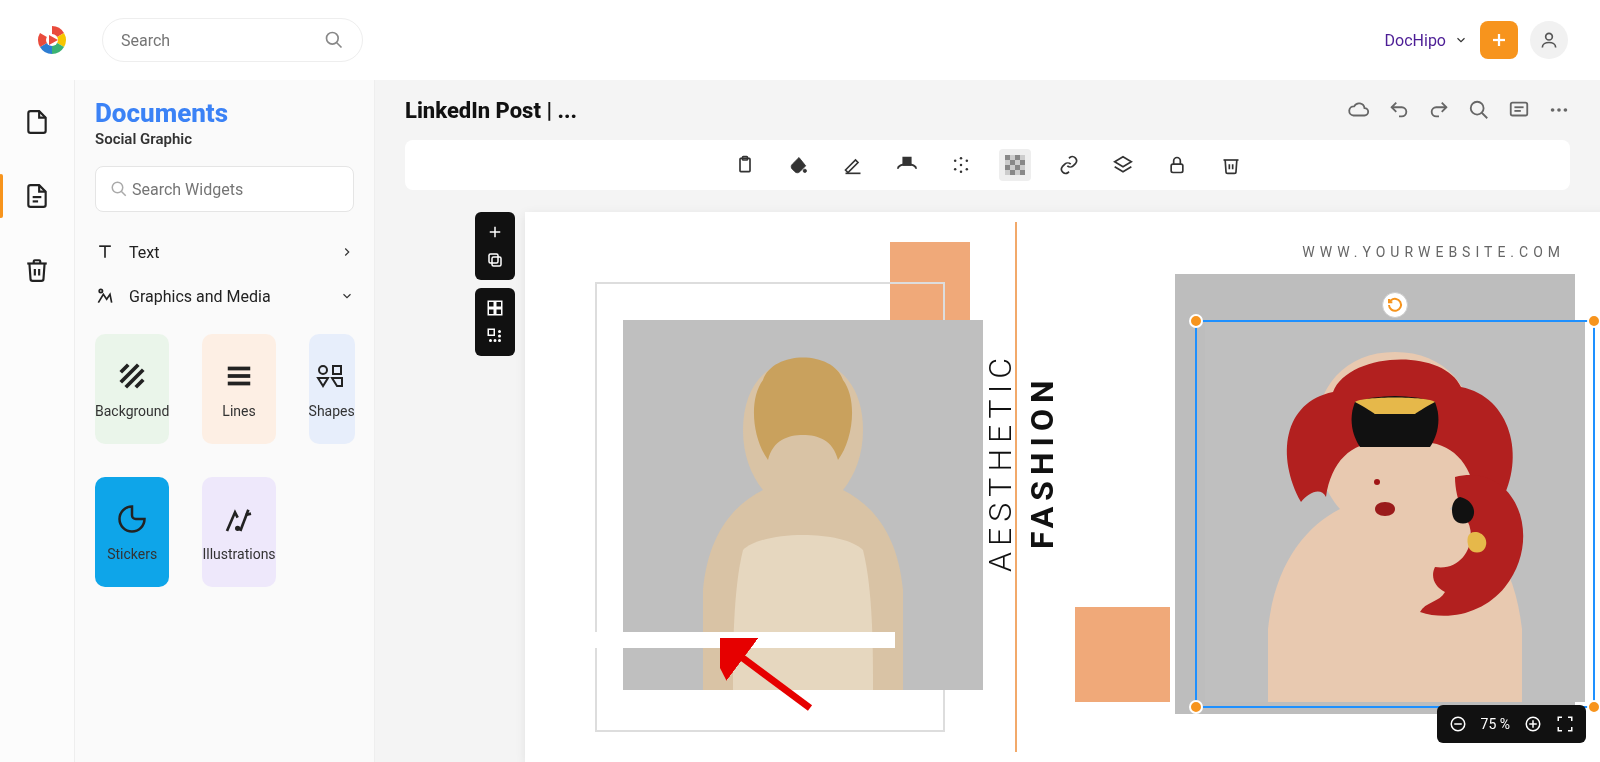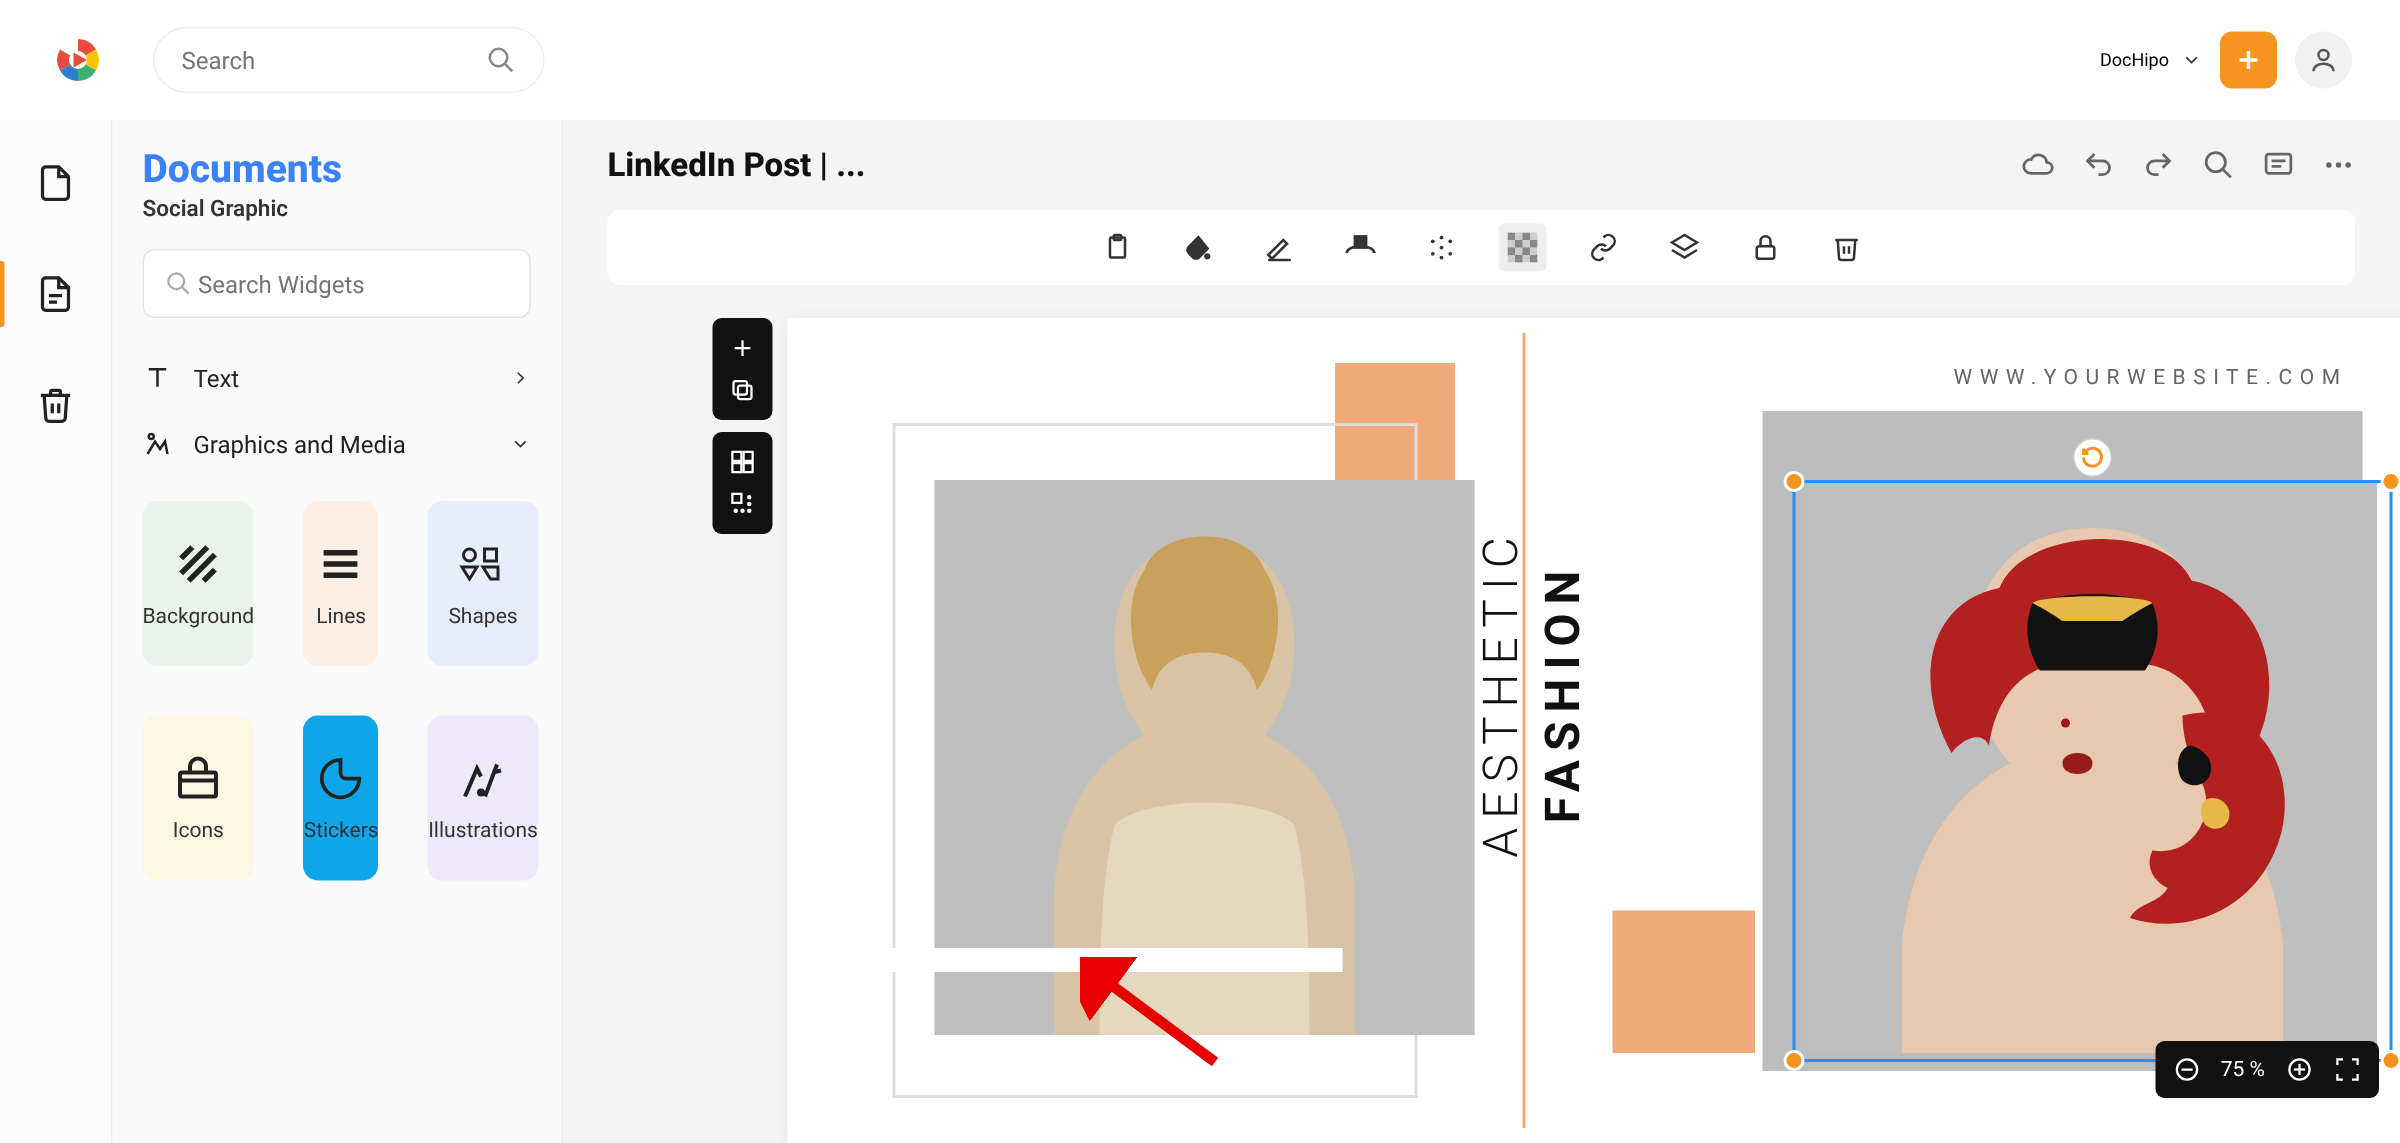--- a/index.html
+++ b/index.html
@@ -4,21 +4,21 @@
 <style>
   *{box-sizing:border-box;margin:0;padding:0;font-family:-apple-system,BlinkMacSystemFont,"Segoe UI",Roboto,Arial,sans-serif;}
   body{background:#fff;width:1600px;height:762px;overflow:hidden;position:relative;}
   
   
   .topbar{height:80px;display:flex;align-items:center;padding:0 32px;}
   .logo{width:40px;height:40px;position:relative;margin-right:30px;}
   .search-wrap{flex:0 0 260px;height:44px;border:1px solid #eee;border-radius:22px;display:flex;align-items:center;padding:0 18px;color:#888;}
   .search-wrap input{border:none;outline:none;flex:1;font-size:16px;background:transparent;}
   .top-right{margin-left:auto;display:flex;align-items:center;gap:12px;}
-  .workspace{font-size:12px;color:#000000;display:flex;align-items:center;gap:8px;cursor:pointer;}
+  .workspace{font-size:16px;color:#4c1d95;display:flex;align-items:center;gap:8px;cursor:pointer;}
   .plus-btn{width:38px;height:38px;background:#f7941d;border-radius:8px;display:flex;align-items:center;justify-content:center;color:#fff;cursor:pointer;}
   .avatar-btn{width:38px;height:38px;background:#f1f1f1;border-radius:50%;display:flex;align-items:center;justify-content:center;cursor:pointer;color:#555;}
   
   
   .main{display:flex;height:calc(100% - 80px);}
   
   
   .rail{width:75px;background:#fcfcfc;display:flex;flex-direction:column;align-items:center;padding-top:20px;gap:30px;border-right:1px solid #eee;}
   .rail-item{width:44px;height:44px;display:flex;align-items:center;justify-content:center;color:#333;cursor:pointer;position:relative;}
   .rail-item.active::before{content:"";position:absolute;left:-16px;top:0;bottom:0;width:4px;background:#f7941d;border-radius:2px;}
@@ -82,21 +82,21 @@
   
   .sel{position:absolute;right:30px;top:108px;width:400px;height:388px;border:2px solid #1e90ff;}
   .handle{position:absolute;width:14px;height:14px;border-radius:50%;background:#f7941d;border:2px solid #fff;}
   .h-tl{left:-8px;top:-8px;} .h-tr{right:-8px;top:-8px;} .h-bl{left:-8px;bottom:-8px;} .h-br{right:-8px;bottom:-8px;}
   .rot{position:absolute;left:50%;top:-30px;transform:translateX(-50%);width:26px;height:26px;border-radius:50%;background:#fff;border:1px solid #ccc;display:flex;align-items:center;justify-content:center;color:#f7941d;cursor:pointer;}
   
   
   .arrow{position:absolute;left:345px;top:558px;pointer-events:none;z-index:20;}
   
   
-  .zoom{position:absolute;right:14px;bottom:30px;background:#111;color:#fff;height:38px;border-radius:6px;display:flex;align-items:center;gap:14px;padding:0 12px;font-size:14px;}
+  .zoom{position:absolute;right:14px;bottom:19px;background:#111;color:#fff;height:38px;border-radius:6px;display:flex;align-items:center;gap:14px;padding:0 12px;font-size:14px;}
   .zoom span{cursor:pointer;display:flex;align-items:center;}
   
   svg{display:block;}
   
   
   .person{position:absolute;inset:0;}
 </style>
 </head>
 <body>
 
@@ -242,30 +242,20 @@
         <div class="ico">
           <svg width="34" height="30" viewBox="0 0 34 24" fill="none" stroke="#222" stroke-width="2">
               <circle cx="8" cy="6" r="4"></circle>
               <rect x="18" y="2" width="8" height="8"></rect>
               <polygon points="8,22 3,14 13,14"></polygon>
               <polygon points="22,22 17,14 27,14 27,22"></polygon>
             </svg>
         </div>
         <span>Shapes</span>
       </div>
-      <div class="tile t-icons">
-        <div class="ico">
-          <svg width="32" height="32" viewBox="0 0 24 24" fill="none" stroke="#222" stroke-width="2">
-              <rect x="3" y="9" width="18" height="12" rx="1"></rect>
-              <path d="M3 13 h18"></path>
-              <path d="M8 9 V6 a4 4 0 0 1 8 0 V9"></path>
-            </svg>
-        </div>
-        <span>Icons</span>
-      </div>
       <div class="tile t-stickers">
         <div class="ico">
           <svg width="30" height="30" viewBox="0 0 24 24" fill="none" stroke="#222" stroke-width="2">
               <path d="M12 2 a10 10 0 1 0 10 10 h-7 a3 3 0 0 1 -3 -3 z"></path>
             </svg>
         </div>
         <span>Stickers</span>
       </div>
       <div class="tile t-illus">
         <div class="ico">

